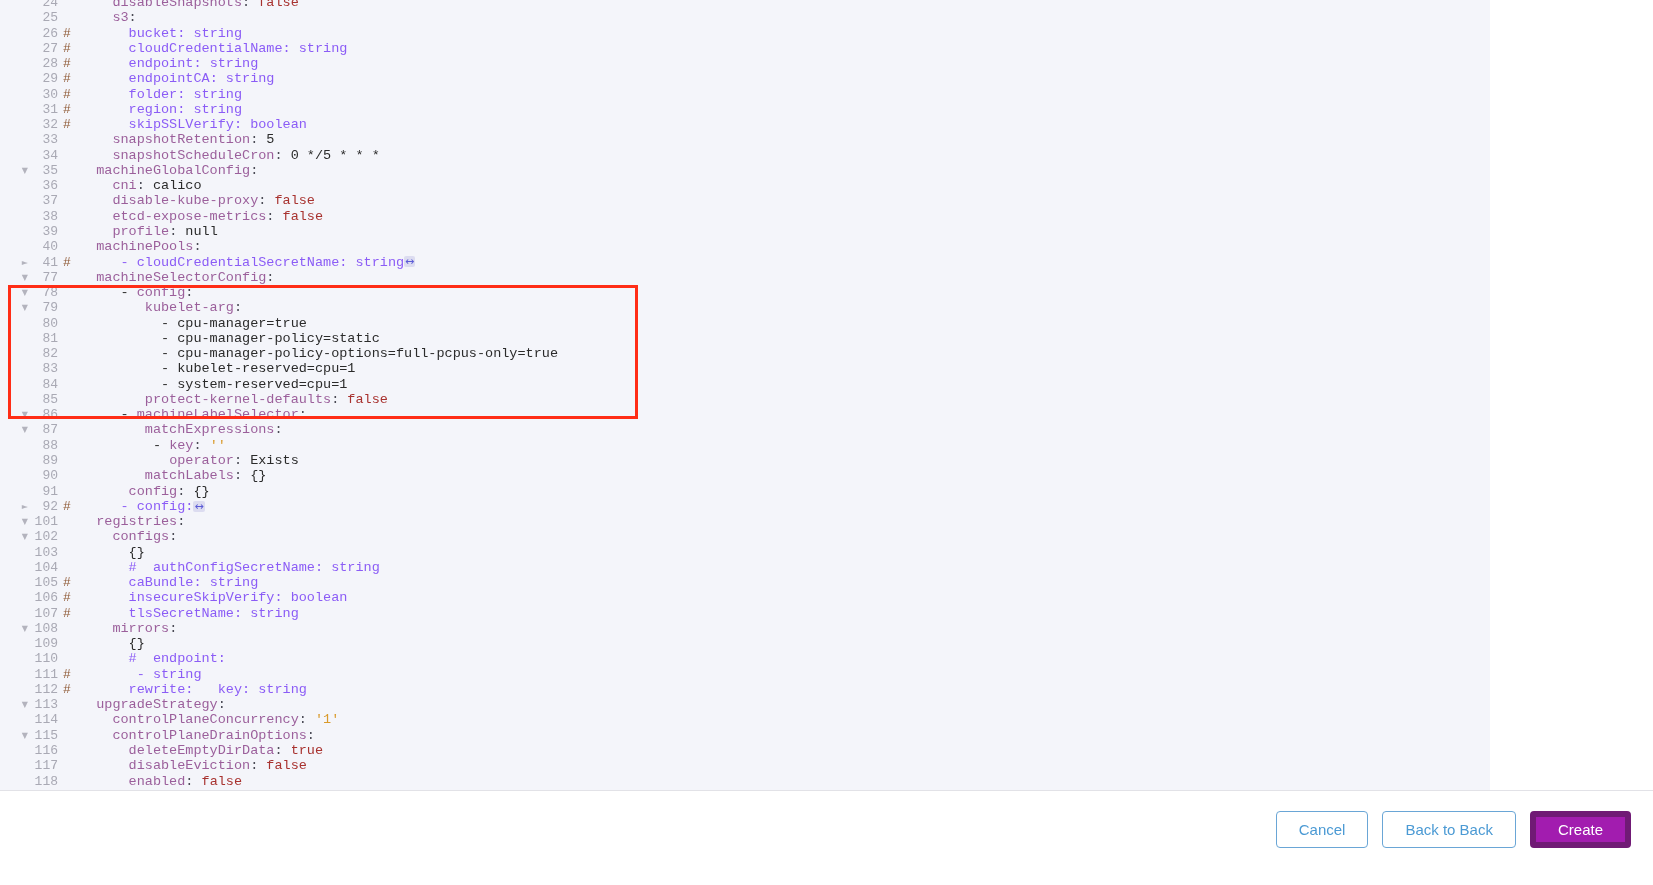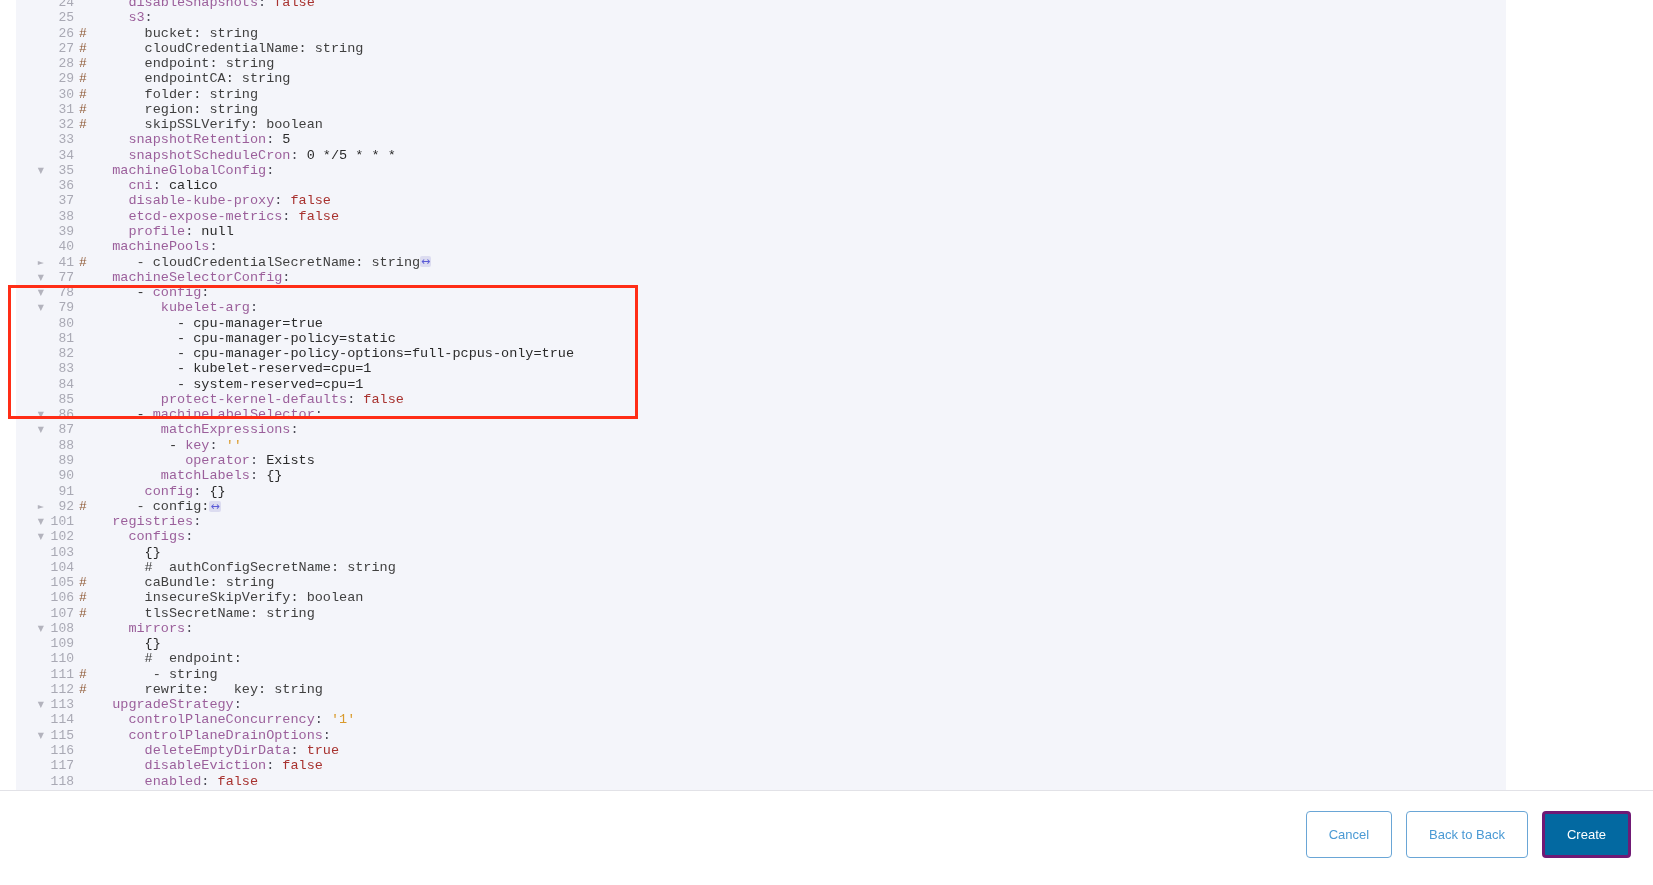--- a/index.html
+++ b/index.html
@@ -15,21 +15,21 @@
   #app {
     position: relative;
     width: 1653px;
     height: 885px;
     background: #ffffff;
   }
 
   
   .editor {
     position: absolute;
-    left: 16px; top: 0;
+    left: 0; top: 0;
     width: 1490px;
     height: 790px;
     background: #f4f5fa;
     overflow: hidden;
     font-family: "Liberation Mono", "DejaVu Sans Mono", monospace;
     font-size: 13.5px;
     line-height: 15.28px;
     white-space: pre;
   }
 
@@ -95,21 +95,21 @@
     line-height: 15.28px;
     color: #2b2b2b;
     padding-left: 4px;
   }
 
   .k  { color: #9b5f9b; }            
   .p  { color: #4a4a55; }            
   .b  { color: #a8322f; }            
   .n  { color: #2b2b2b; }            
   .s  { color: #d99a2b; }            
-  .c  { color: #404040; }            
+  .c  { color: #8b5cf6; }            
   .d  { color: #2b2b2b; }            
 
   .widget {
     display: inline-block;
     background: #dcdcf0;
     color: #5b5bd6;
     border-radius: 2px;
     font-size: 11px;
     line-height: 11px;
     padding: 0 1px;
@@ -140,38 +140,38 @@
     position: absolute;
     right: 22px;
     top: 20px;
     display: flex;
     gap: 14px;
     align-items: center;
   }
 
   .btn {
     font-family: "Liberation Sans", sans-serif;
-    font-size: 13px;
-    height: 47px;
+    font-size: 15px;
+    height: 37px;
     padding: 0 22px;
     border-radius: 4px;
     cursor: pointer;
     display: flex;
     align-items: center;
     justify-content: center;
     white-space: nowrap;
   }
   .btn-secondary {
     background: #ffffff;
     border: 1px solid #6aa6d6;
     color: #4b9ad4;
   }
   .btn-primary {
-    background: #0369a1;
-    border: 3px solid #701a75;
+    background: #a21caf;
+    border: 6px solid #701a75;
     color: #ffffff;
   }
 </style>
 </head>
 <body>
 
 <div id="app">
 
   <div class="editor" id="editor">
     <div class="code-lines" id="code-lines"><div class="line"><span class="fold none"></span><span class="lnum">24</span><span class="hash"></span><span class="src">    <span class="k">disableSnapshots</span><span class="p">:</span><span class="b"> false</span></span></div><div class="line"><span class="fold none"></span><span class="lnum">25</span><span class="hash"></span><span class="src">    <span class="k">s3</span><span class="p">:</span></span></div><div class="line"><span class="fold none"></span><span class="lnum">26</span><span class="hash">#</span><span class="src">      <span class="c">bucket</span><span class="c">:</span><span class="c"> string</span></span></div><div class="line"><span class="fold none"></span><span class="lnum">27</span><span class="hash">#</span><span class="src">      <span class="c">cloudCredentialName</span><span class="c">:</span><span class="c"> string</span></span></div><div class="line"><span class="fold none"></span><span class="lnum">28</span><span class="hash">#</span><span class="src">      <span class="c">endpoint</span><span class="c">:</span><span class="c"> string</span></span></div><div class="line"><span class="fold none"></span><span class="lnum">29</span><span class="hash">#</span><span class="src">      <span class="c">endpointCA</span><span class="c">:</span><span class="c"> string</span></span></div><div class="line"><span class="fold none"></span><span class="lnum">30</span><span class="hash">#</span><span class="src">      <span class="c">folder</span><span class="c">:</span><span class="c"> string</span></span></div><div class="line"><span class="fold none"></span><span class="lnum">31</span><span class="hash">#</span><span class="src">      <span class="c">region</span><span class="c">:</span><span class="c"> string</span></span></div><div class="line"><span class="fold none"></span><span class="lnum">32</span><span class="hash">#</span><span class="src">      <span class="c">skipSSLVerify</span><span class="c">:</span><span class="c"> boolean</span></span></div><div class="line"><span class="fold none"></span><span class="lnum">33</span><span class="hash"></span><span class="src">    <span class="k">snapshotRetention</span><span class="p">:</span><span class="n"> 5</span></span></div><div class="line"><span class="fold none"></span><span class="lnum">34</span><span class="hash"></span><span class="src">    <span class="k">snapshotScheduleCron</span><span class="p">:</span><span class="n"> 0 */5 * * *</span></span></div><div class="line"><span class="fold open"></span><span class="lnum">35</span><span class="hash"></span><span class="src">  <span class="k">machineGlobalConfig</span><span class="p">:</span></span></div><div class="line"><span class="fold none"></span><span class="lnum">36</span><span class="hash"></span><span class="src">    <span class="k">cni</span><span class="p">:</span><span class="n"> calico</span></span></div><div class="line"><span class="fold none"></span><span class="lnum">37</span><span class="hash"></span><span class="src">    <span class="k">disable-kube-proxy</span><span class="p">:</span><span class="b"> false</span></span></div><div class="line"><span class="fold none"></span><span class="lnum">38</span><span class="hash"></span><span class="src">    <span class="k">etcd-expose-metrics</span><span class="p">:</span><span class="b"> false</span></span></div><div class="line"><span class="fold none"></span><span class="lnum">39</span><span class="hash"></span><span class="src">    <span class="k">profile</span><span class="p">:</span><span class="n"> null</span></span></div><div class="line"><span class="fold none"></span><span class="lnum">40</span><span class="hash"></span><span class="src">  <span class="k">machinePools</span><span class="p">:</span></span></div><div class="line"><span class="fold closed"></span><span class="lnum">41</span><span class="hash">#</span><span class="src">     <span class="c">- </span><span class="c">cloudCredentialSecretName</span><span class="c">:</span><span class="c"> string</span><span class="widget">↔</span></span></div><div class="line"><span class="fold open"></span><span class="lnum">77</span><span class="hash"></span><span class="src">  <span class="k">machineSelectorConfig</span><span class="p">:</span></span></div><div class="line"><span class="fold open"></span><span class="lnum">78</span><span class="hash"></span><span class="src">     <span class="d">- </span><span class="k">config</span><span class="p">:</span></span></div><div class="line"><span class="fold open"></span><span class="lnum">79</span><span class="hash"></span><span class="src">        <span class="k">kubelet-arg</span><span class="p">:</span></span></div><div class="line"><span class="fold none"></span><span class="lnum">80</span><span class="hash"></span><span class="src">          <span class="d">- cpu-manager=true</span></span></div><div class="line"><span class="fold none"></span><span class="lnum">81</span><span class="hash"></span><span class="src">          <span class="d">- cpu-manager-policy=static</span></span></div><div class="line"><span class="fold none"></span><span class="lnum">82</span><span class="hash"></span><span class="src">          <span class="d">- cpu-manager-policy-options=full-pcpus-only=true</span></span></div><div class="line"><span class="fold none"></span><span class="lnum">83</span><span class="hash"></span><span class="src">          <span class="d">- kubelet-reserved=cpu=1</span></span></div><div class="line"><span class="fold none"></span><span class="lnum">84</span><span class="hash"></span><span class="src">          <span class="d">- system-reserved=cpu=1</span></span></div><div class="line"><span class="fold none"></span><span class="lnum">85</span><span class="hash"></span><span class="src">        <span class="k">protect-kernel-defaults</span><span class="p">:</span><span class="b"> false</span></span></div><div class="line"><span class="fold open"></span><span class="lnum">86</span><span class="hash"></span><span class="src">     <span class="d">- </span><span class="k">machineLabelSelector</span><span class="p">:</span></span></div><div class="line"><span class="fold open"></span><span class="lnum">87</span><span class="hash"></span><span class="src">        <span class="k">matchExpressions</span><span class="p">:</span></span></div><div class="line"><span class="fold none"></span><span class="lnum">88</span><span class="hash"></span><span class="src">         <span class="d">- </span><span class="k">key</span><span class="p">:</span><span class="s"> ''</span></span></div><div class="line"><span class="fold none"></span><span class="lnum">89</span><span class="hash"></span><span class="src">           <span class="k">operator</span><span class="p">:</span><span class="n"> Exists</span></span></div><div class="line"><span class="fold none"></span><span class="lnum">90</span><span class="hash"></span><span class="src">        <span class="k">matchLabels</span><span class="p">:</span><span class="n"> {}</span></span></div><div class="line"><span class="fold none"></span><span class="lnum">91</span><span class="hash"></span><span class="src">      <span class="k">config</span><span class="p">:</span><span class="n"> {}</span></span></div><div class="line"><span class="fold closed"></span><span class="lnum">92</span><span class="hash">#</span><span class="src">     <span class="c">- </span><span class="c">config</span><span class="c">:</span><span class="widget">↔</span></span></div><div class="line"><span class="fold open"></span><span class="lnum">101</span><span class="hash"></span><span class="src">  <span class="k">registries</span><span class="p">:</span></span></div><div class="line"><span class="fold open"></span><span class="lnum">102</span><span class="hash"></span><span class="src">    <span class="k">configs</span><span class="p">:</span></span></div><div class="line"><span class="fold none"></span><span class="lnum">103</span><span class="hash"></span><span class="src">      <span class="n">{}</span></span></div><div class="line"><span class="fold none"></span><span class="lnum">104</span><span class="hash"></span><span class="src">      <span class="c">#  </span><span class="c">authConfigSecretName</span><span class="c">:</span><span class="c"> string</span></span></div><div class="line"><span class="fold none"></span><span class="lnum">105</span><span class="hash">#</span><span class="src">      <span class="c">caBundle</span><span class="c">:</span><span class="c"> string</span></span></div><div class="line"><span class="fold none"></span><span class="lnum">106</span><span class="hash">#</span><span class="src">      <span class="c">insecureSkipVerify</span><span class="c">:</span><span class="c"> boolean</span></span></div><div class="line"><span class="fold none"></span><span class="lnum">107</span><span class="hash">#</span><span class="src">      <span class="c">tlsSecretName</span><span class="c">:</span><span class="c"> string</span></span></div><div class="line"><span class="fold open"></span><span class="lnum">108</span><span class="hash"></span><span class="src">    <span class="k">mirrors</span><span class="p">:</span></span></div><div class="line"><span class="fold none"></span><span class="lnum">109</span><span class="hash"></span><span class="src">      <span class="n">{}</span></span></div><div class="line"><span class="fold none"></span><span class="lnum">110</span><span class="hash"></span><span class="src">      <span class="c">#  </span><span class="c">endpoint</span><span class="c">:</span></span></div><div class="line"><span class="fold none"></span><span class="lnum">111</span><span class="hash">#</span><span class="src">       <span class="c">- string</span></span></div><div class="line"><span class="fold none"></span><span class="lnum">112</span><span class="hash">#</span><span class="src">      <span class="c">rewrite</span><span class="c">:</span><span class="c">   key: string</span></span></div><div class="line"><span class="fold open"></span><span class="lnum">113</span><span class="hash"></span><span class="src">  <span class="k">upgradeStrategy</span><span class="p">:</span></span></div><div class="line"><span class="fold none"></span><span class="lnum">114</span><span class="hash"></span><span class="src">    <span class="k">controlPlaneConcurrency</span><span class="p">:</span><span class="s"> '1'</span></span></div><div class="line"><span class="fold open"></span><span class="lnum">115</span><span class="hash"></span><span class="src">    <span class="k">controlPlaneDrainOptions</span><span class="p">:</span></span></div><div class="line"><span class="fold none"></span><span class="lnum">116</span><span class="hash"></span><span class="src">      <span class="k">deleteEmptyDirData</span><span class="p">:</span><span class="b"> true</span></span></div><div class="line"><span class="fold none"></span><span class="lnum">117</span><span class="hash"></span><span class="src">      <span class="k">disableEviction</span><span class="p">:</span><span class="b"> false</span></span></div><div class="line"><span class="fold none"></span><span class="lnum">118</span><span class="hash"></span><span class="src">      <span class="k">enabled</span><span class="p">:</span><span class="b"> false</span></span></div></div>

